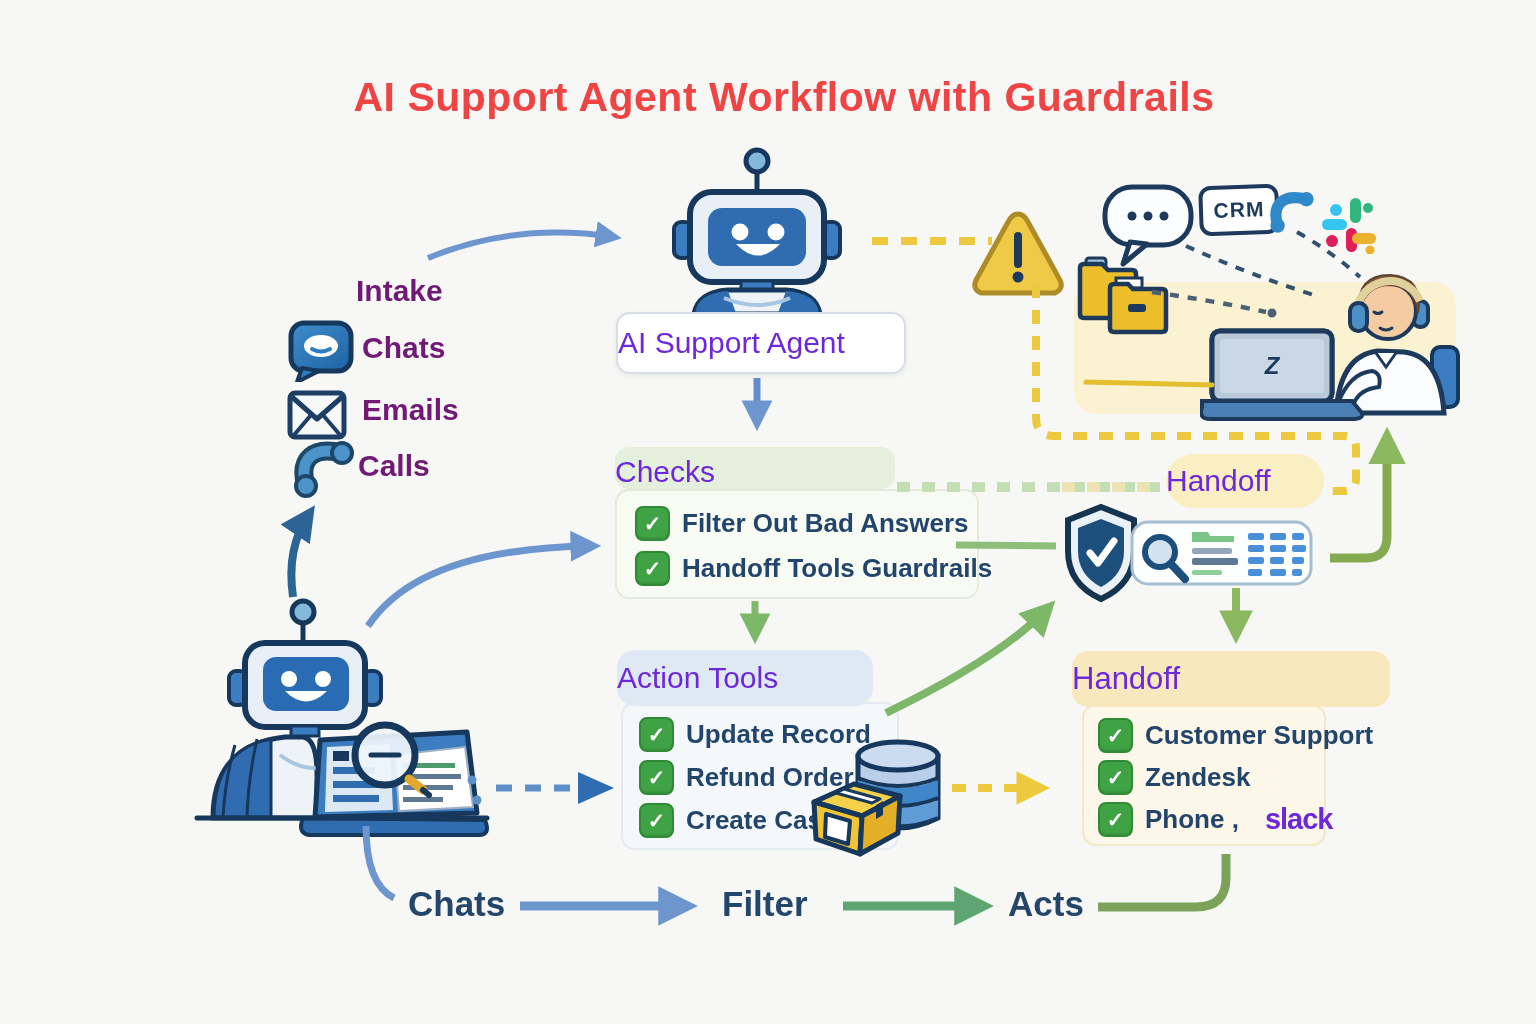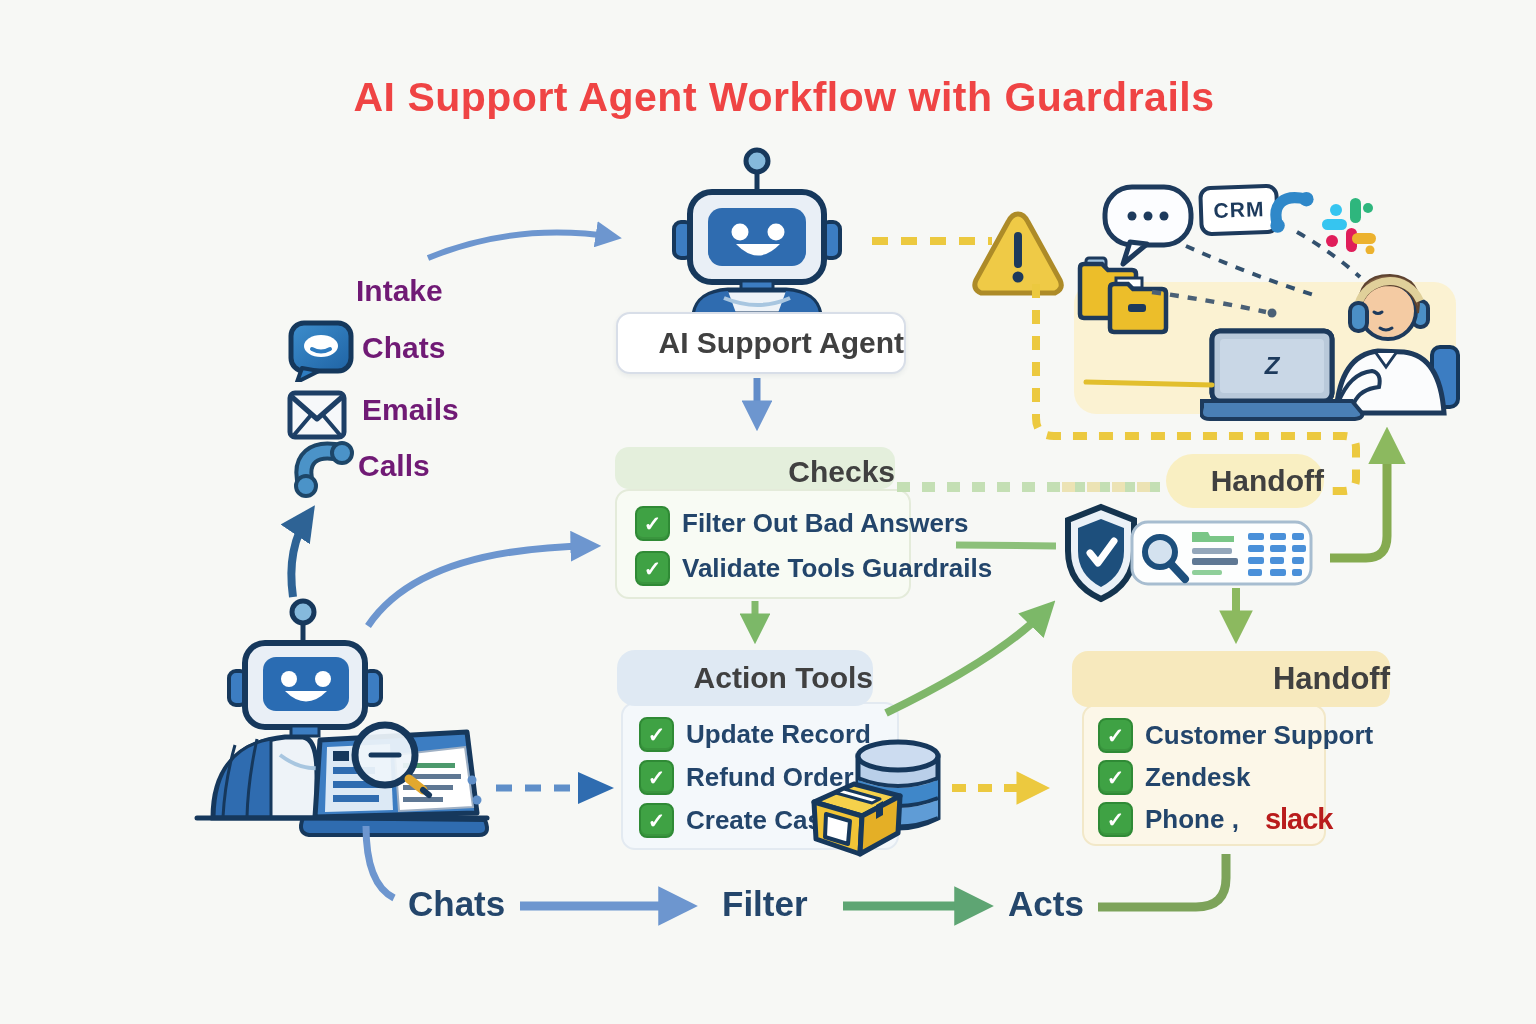--- a/index.html
+++ b/index.html
@@ -4,50 +4,50 @@
 <style>
   html,body{margin:0;padding:0;background:#eceeec;}
   .canvas{position:relative;width:1536px;height:1024px;margin:0 auto;overflow:hidden;
     background:#f7f8f5;
     background-image:radial-gradient(#ececе6 1px, transparent 1px);
     background-size:14px 14px;
     font-family:"Liberation Sans", sans-serif;}
   .abs{position:absolute;}
   .title{left:16px;top:74px;width:1536px;text-align:center;font-size:41px;font-weight:800;
     color:#ef4444;letter-spacing:.5px;}
-  .hdr{font-weight:700;color:#404040;text-align:right;white-space:nowrap;}
+  .hdr{font-weight:400;color:#6d28d9;text-align:left;white-space:nowrap;}
   .label-box{background:#ffffff;border:2px solid #d8dee8;border-radius:14px;
     box-shadow:0 2px 5px rgba(40,60,90,.08);}
   .row{display:flex;align-items:center;gap:12px;}
   .check{width:31px;height:31px;background:#3fa244;border:2px solid #2f8a35;border-radius:8px;
     color:#fff;display:flex;align-items:center;justify-content:center;font-size:21px;
     font-weight:900;flex:0 0 auto;box-shadow:inset 0 -2px 0 rgba(0,0,0,.08);}
   .check::before{content:"✓";}
   .item{font-size:26px;font-weight:700;color:#23456b;white-space:nowrap;}
   .intake-label{font-size:30px;font-weight:800;color:#701a75;white-space:nowrap;}
   .flow-label{font-size:35px;font-weight:800;color:#24466b;white-space:nowrap;}
   .body-box{border-radius:14px;}
   svg{display:block;}
 </style>
 </head>
 <body>
 
 <div class="canvas">
 
   <div class="abs" style="left:1074px;top:282px;width:382px;height:132px;background:#fbf2d2;border-radius:22px;"></div>
 
-  <div class="abs body-box" style="left:615px;top:489px;width:296px;height:110px;background:#f8fbf4;border:2px solid #e4ebda;
+  <div class="abs body-box" style="left:615px;top:489px;width:364px;height:110px;background:#f8fbf4;border:2px solid #e4ebda;
               display:flex;flex-direction:column;gap:10px;padding:15px 0 0 18px;box-sizing:border-box;">
     <div class="row">
       <span class="check"></span>
       <span class="item">Filter Out Bad Answers</span>
     </div>
     <div class="row">
       <span class="check"></span>
-      <span class="item">Validate Tools Guardrails</span>
+      <span class="item">Handoff Tools Guardrails</span>
     </div>
   </div>
 
   <div class="abs hdr" style="left:615px;top:447px;width:280px;height:42px;line-height:50px;font-size:30px;
               background:#e4efdc;border-radius:14px;">Checks</div>
 
   <div class="abs body-box" style="left:621px;top:702px;width:278px;height:148px;background:#f4f8fb;border:2px solid #e3eaf1;
               display:flex;flex-direction:column;gap:8px;padding:13px 0 0 16px;box-sizing:border-box;">
     <div class="row">
       <span class="check"></span>
@@ -79,21 +79,21 @@
     <div class="row">
       <span class="check"></span>
       <span class="item">Phone ,</span>
       <svg width="34" height="30" viewBox="0 0 36 32" style="margin-left:2px;">
         <path d="M26 8 A11 10 0 1 0 26 23" fill="none" stroke="#2b9ec9" stroke-width="6" stroke-linecap="round"></path>
         <g transform="translate(25,22) rotate(45)">
           <rect x="-9" y="-3" width="18" height="6" rx="3" fill="#3aa85c"></rect>
           <rect x="-3" y="-9" width="6" height="18" rx="3" fill="#3aa85c"></rect>
         </g>
       </svg>
-      <span style="font-size:29px;font-weight:900;color:#b91c1c;letter-spacing:-1px;">slack</span>
+      <span style="font-size:29px;font-weight:900;color:#6d28d9;letter-spacing:-1px;">slack</span>
     </div>
   </div>
 
   <div class="abs hdr" style="left:1072px;top:651px;width:318px;height:56px;line-height:56px;font-size:31px;
               background:#f7e9bd;border-radius:16px;">Handoff</div>
 
   <div class="abs hdr" style="left:1166px;top:454px;width:158px;height:54px;line-height:54px;font-size:30px;
               background:#f9efc2;border-radius:27px;">Handoff</div>
 
   <svg class="abs" style="left:662px;top:140px;" width="190" height="174" viewBox="0 0 190 174">

